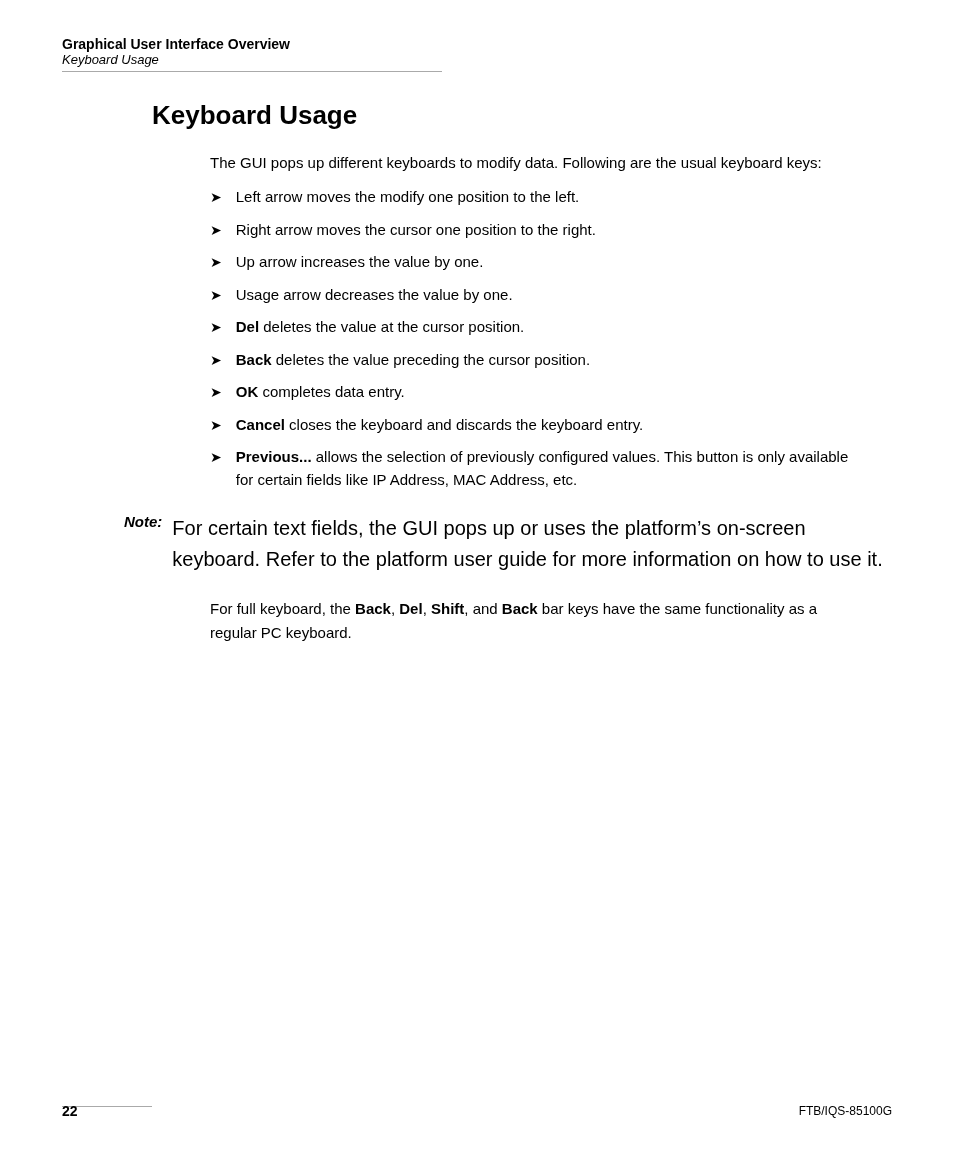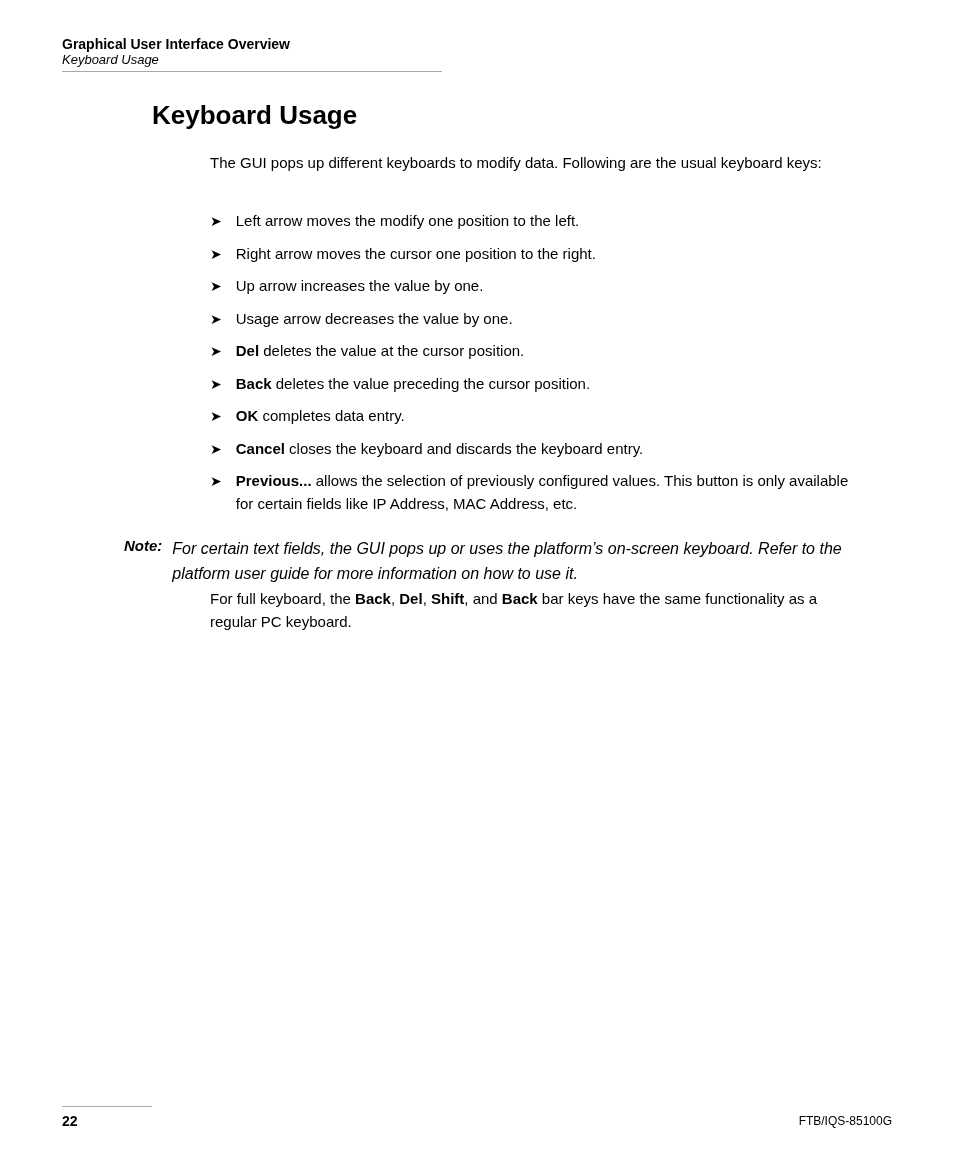--- a/index.html
+++ b/index.html
@@ -60,21 +60,21 @@
     }
 
     .content-area {
       margin-left: 148px;
       margin-right: 40px;
     }
 
     .intro-text {
       font-size: 15px;
       line-height: 1.55;
-      margin-bottom: 36px;
+      margin-bottom: 12px;
       font-family: Arial, Helvetica, sans-serif;
     }
 
     .bullet-list {
       list-style: none;
       margin-bottom: 22px;
     }
 
     .bullet-list li {
       display: flex;
@@ -92,49 +92,49 @@
       margin-top: 1px;
     }
 
     .bullet-text {
       flex: 1;
     }
 
     .note-section {
       display: flex;
       align-items: flex-start;
+      margin-bottom: 22px;
       margin-left: -90px;
     }
 
     .note-label {
       font-weight: bold;
       font-style: italic;
       font-size: 15px;
       font-family: Arial, Helvetica, sans-serif;
       margin-right: 10px;
       flex-shrink: 0;
       white-space: nowrap;
     }
 
     .note-text {
-      font-style: italic;
-      font-size: 16px;
+      font-size: 20px;
       line-height: 1.55;
       font-family: Arial, Helvetica, sans-serif;
     }
 
     .footer-text {
       font-size: 15px;
       line-height: 1.55;
       font-family: Arial, Helvetica, sans-serif;
     }
 
     .page-footer {
       position: absolute;
-      bottom: 30px;
+      bottom: 40px;
       left: 0;
       right: 0;
       display: flex;
       justify-content: space-between;
       align-items: center;
       padding: 0 62px;
     }
 
     .footer-page-number {
       font-weight: bold;

